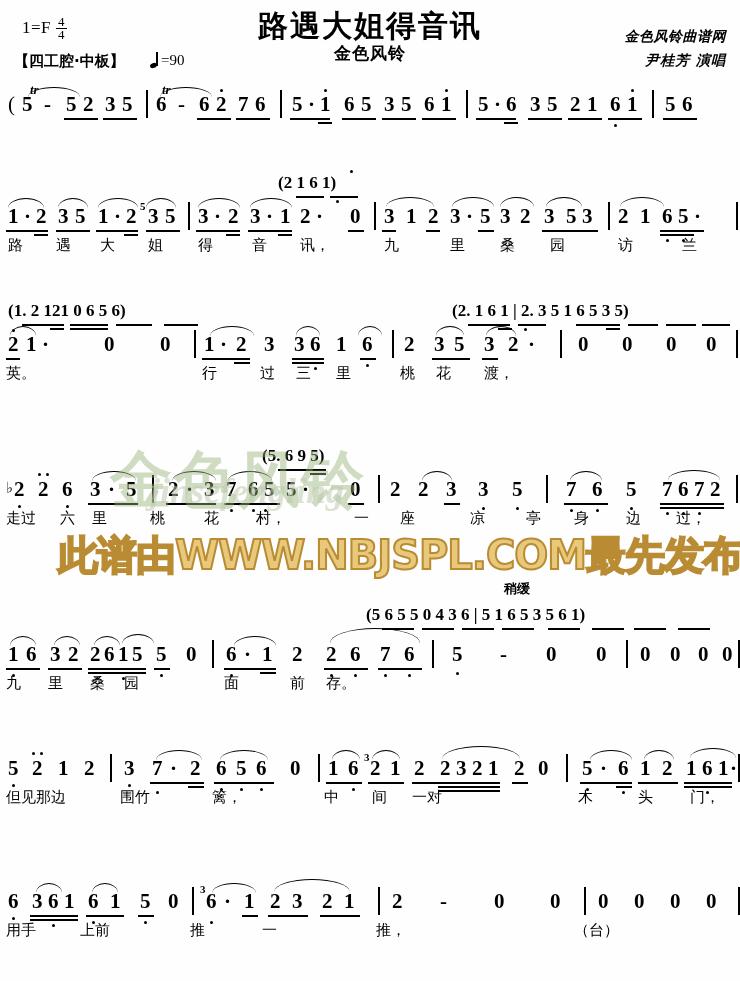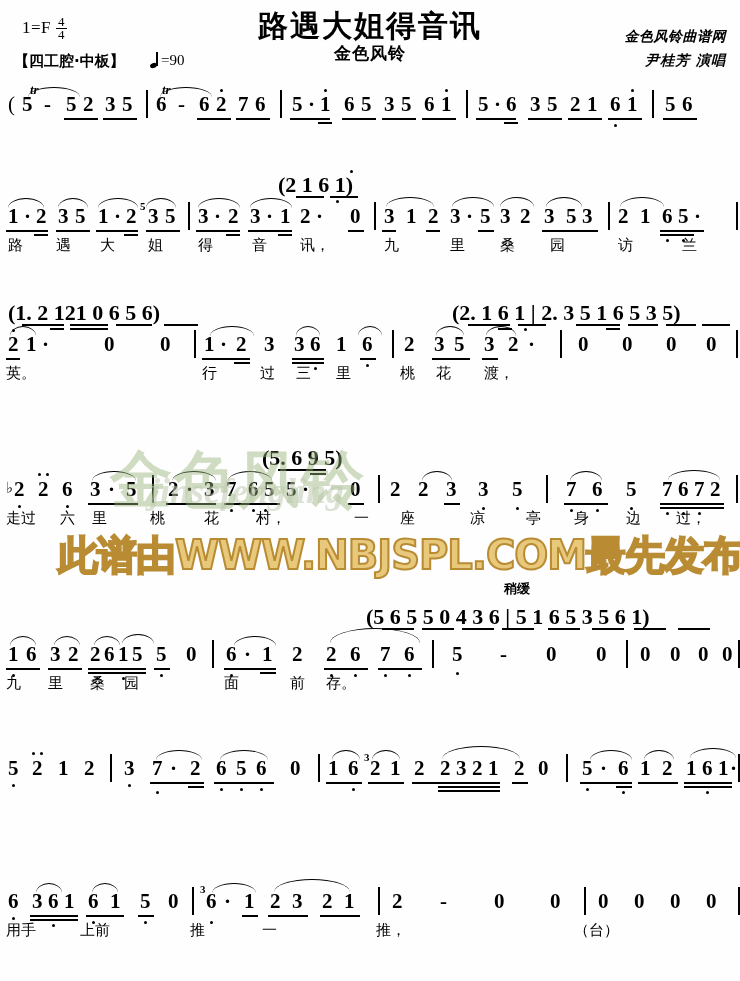--- a/index.html
+++ b/index.html
@@ -137,21 +137,21 @@
   
   .g {
     position: absolute;
     font-family: "Liberation Serif", "DejaVu Serif", serif;
     font-weight: bold;
     font-size: 21px;
     line-height: 1;
     top: 6px;
   }
   .g.small {
-    font-size: 22px;
+    font-size: 17px;
     font-weight: bold;
   }
   .g.paren { font-weight: normal; font-size: 21px; }
   .bar {
     position: absolute;
     width: 1.6px;
     background: #000;
     top: 2px;
     height: 28px;
   }
@@ -825,20 +825,31 @@
       <span class="g" style="left:686px;">1</span>
       <span class="g" style="left:702px;">6</span>
       <span class="g" style="left:718px;">1</span>
       <span class="g" style="left:730px;">·</span>
       <span class="beam" style="left:684px;top:30px;width:48px;"></span>
       <span class="beam" style="left:684px;top:34px;width:48px;"></span>
       <span class="odot" style="left:706px;top:39px;"></span>
       <span class="bar" style="left:738px;"></span>
     </div>
 
+    <div class="lyric-row">
+      <span class="lyr" style="left:6px;">但见那边</span>
+      <span class="lyr" style="left:120px;">围竹</span>
+      <span class="lyr" style="left:212px;">篱，</span>
+      <span class="lyr" style="left:324px;">中</span>
+      <span class="lyr" style="left:372px;">间</span>
+      <span class="lyr" style="left:412px;">一对</span>
+      <span class="lyr" style="left:578px;">木</span>
+      <span class="lyr" style="left:638px;">头</span>
+      <span class="lyr" style="left:690px;">门，</span>
+    </div>
   </div>
 
   <div class="system" style="top:885px;">
 
 
     <div class="note-row">
       <span class="g" style="left:8px;">6</span>
       <span class="odot" style="left:12px;top:32px;"></span>
       <span class="slur" style="left:36px;top:-2px;width:26px;"></span>
       <span class="g" style="left:32px;">3</span>

